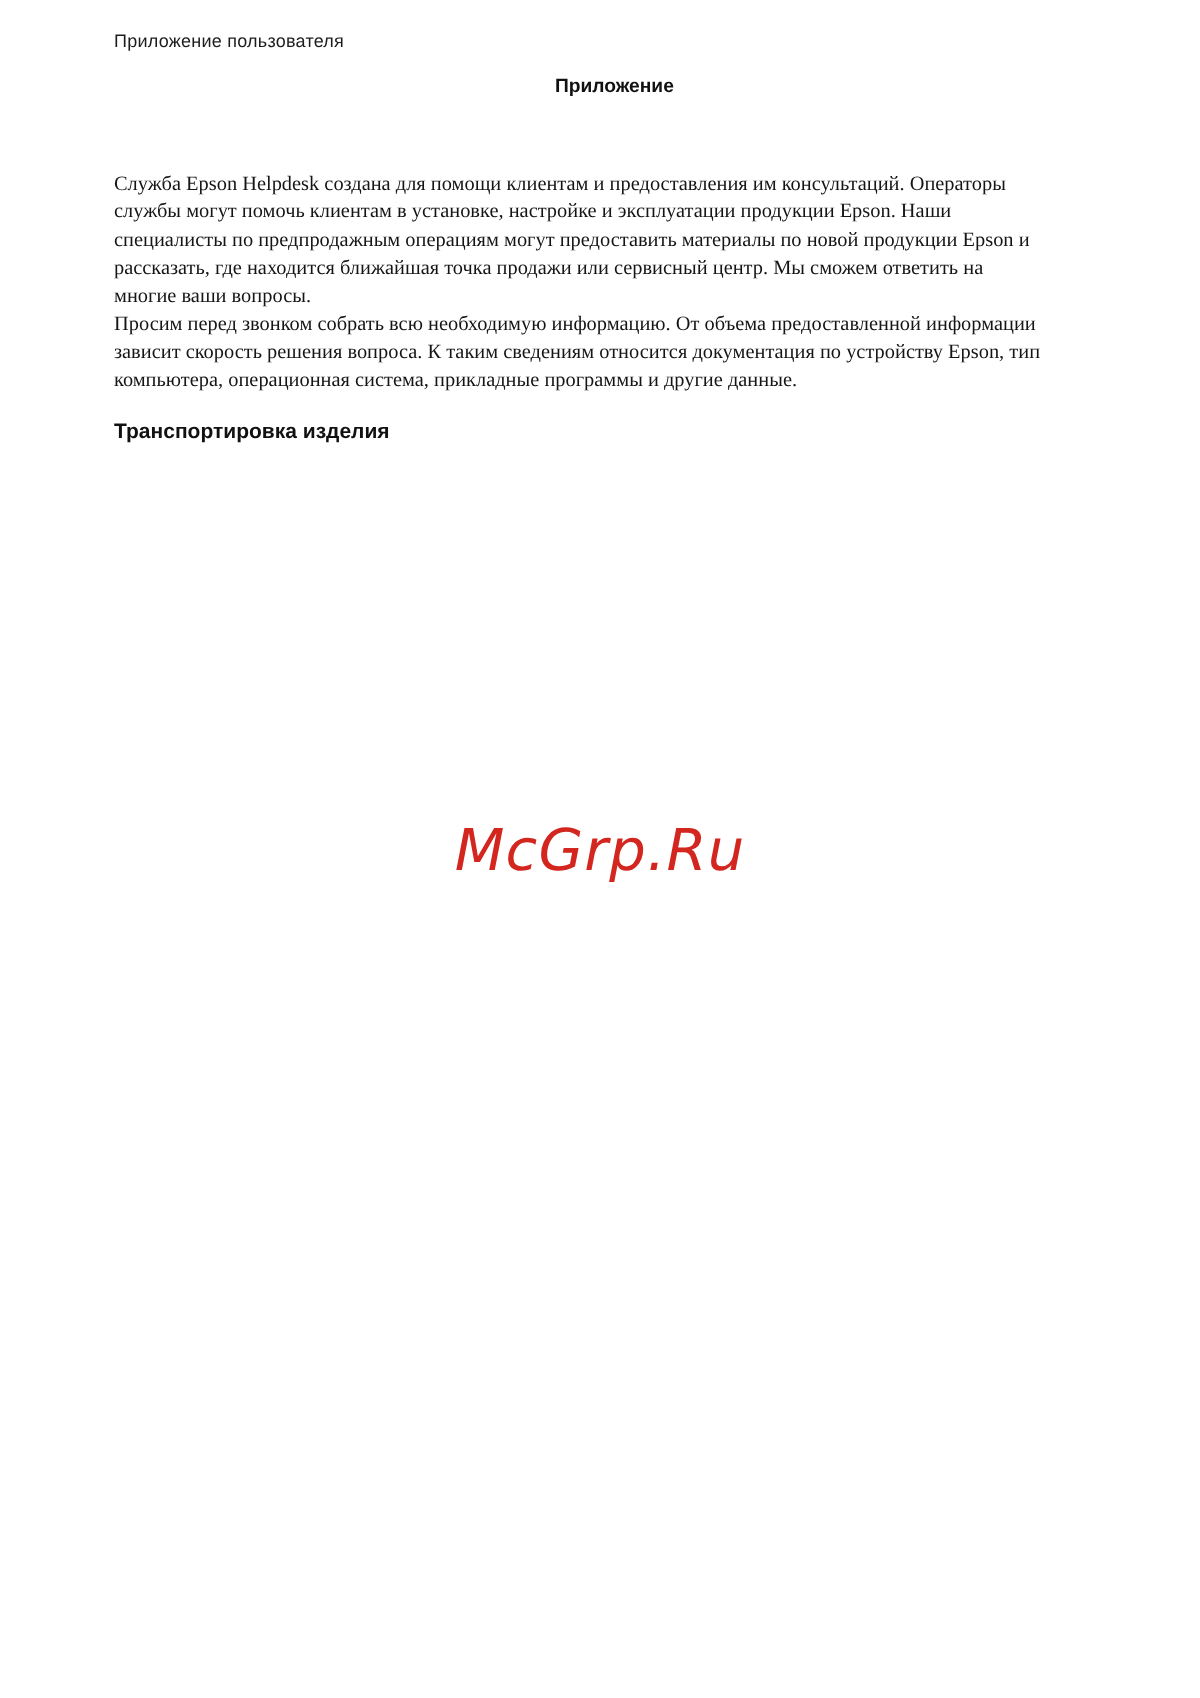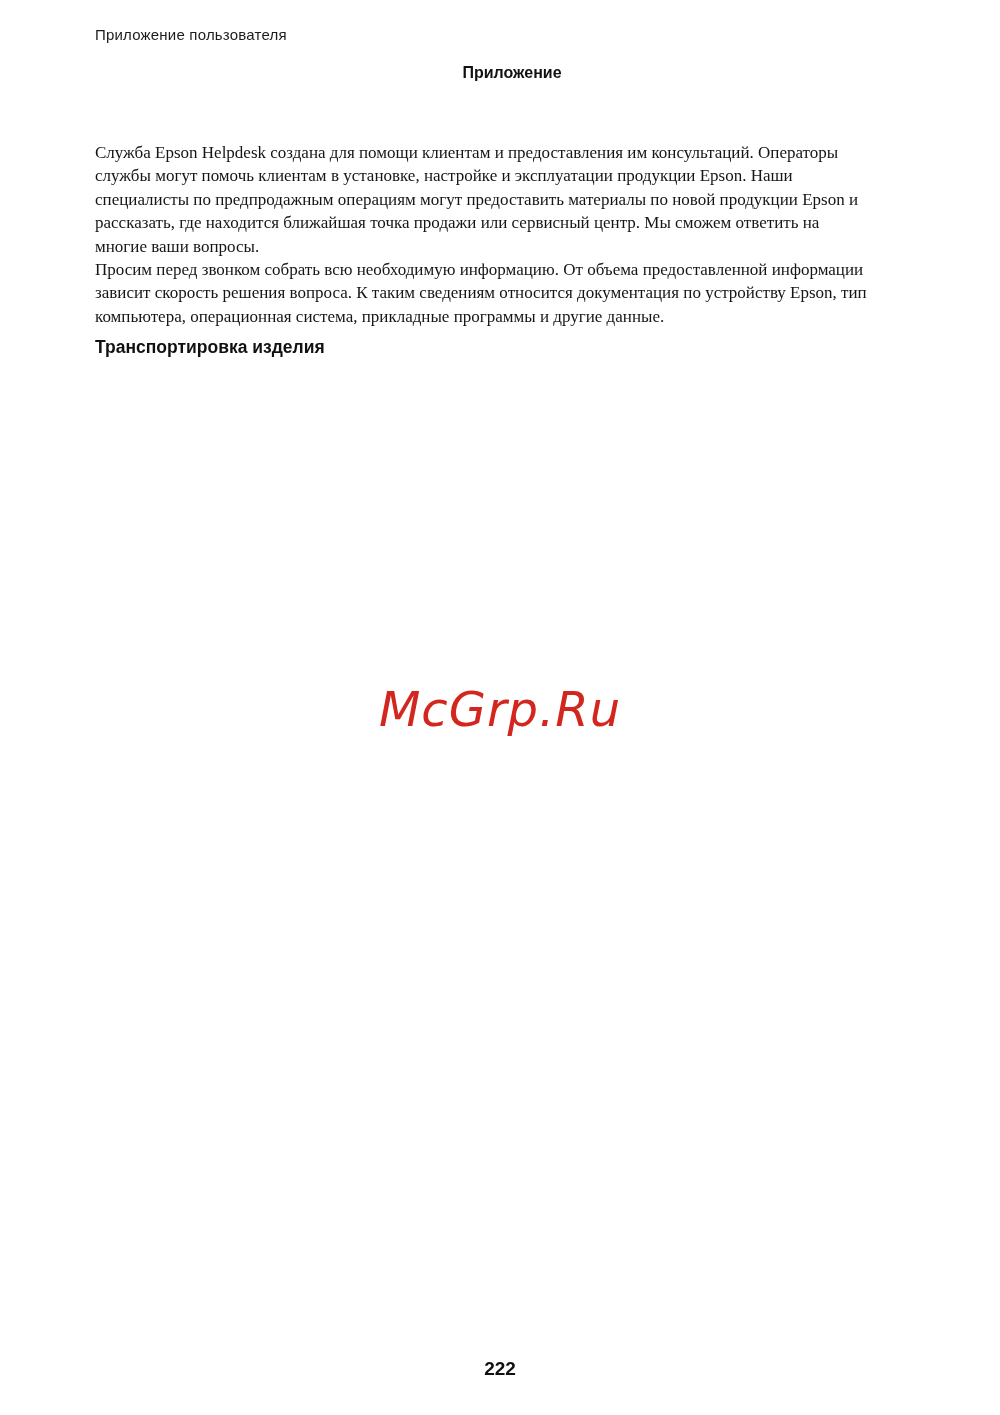--- a/index.html
+++ b/index.html
@@ -46,21 +46,21 @@
     color: #151515;
     white-space: pre-line;
     text-align: left;
   }
   .para-1 { top: 141px; }
   .para-2 { top: 258px; }
   .para-3 { top: 379px; }
   .section-heading {
     position: absolute;
     left: 95px;
-    top: 337px;
+    top: 349px;
     margin: 0;
     font-family: "Liberation Sans", sans-serif;
     font-weight: bold;
     font-size: 17.5px;
     color: #111111;
   }
   .watermark {
     position: absolute;
     left: 0;
     top: 681px;
@@ -106,15 +106,14 @@
 рассказать, где находится ближайшая точка продажи или сервисный центр. Мы сможем ответить на
 многие ваши вопросы.</div>
 
   <h2 class="section-heading">Транспортировка изделия</h2>
 
 
   <div class="watermark">
     <span style="color: rgb(210, 38, 31);">McGrp.Ru</span>
   </div>
 
-  <div class="page-number">222</div>
 
 </div>
 
 </body></html>

